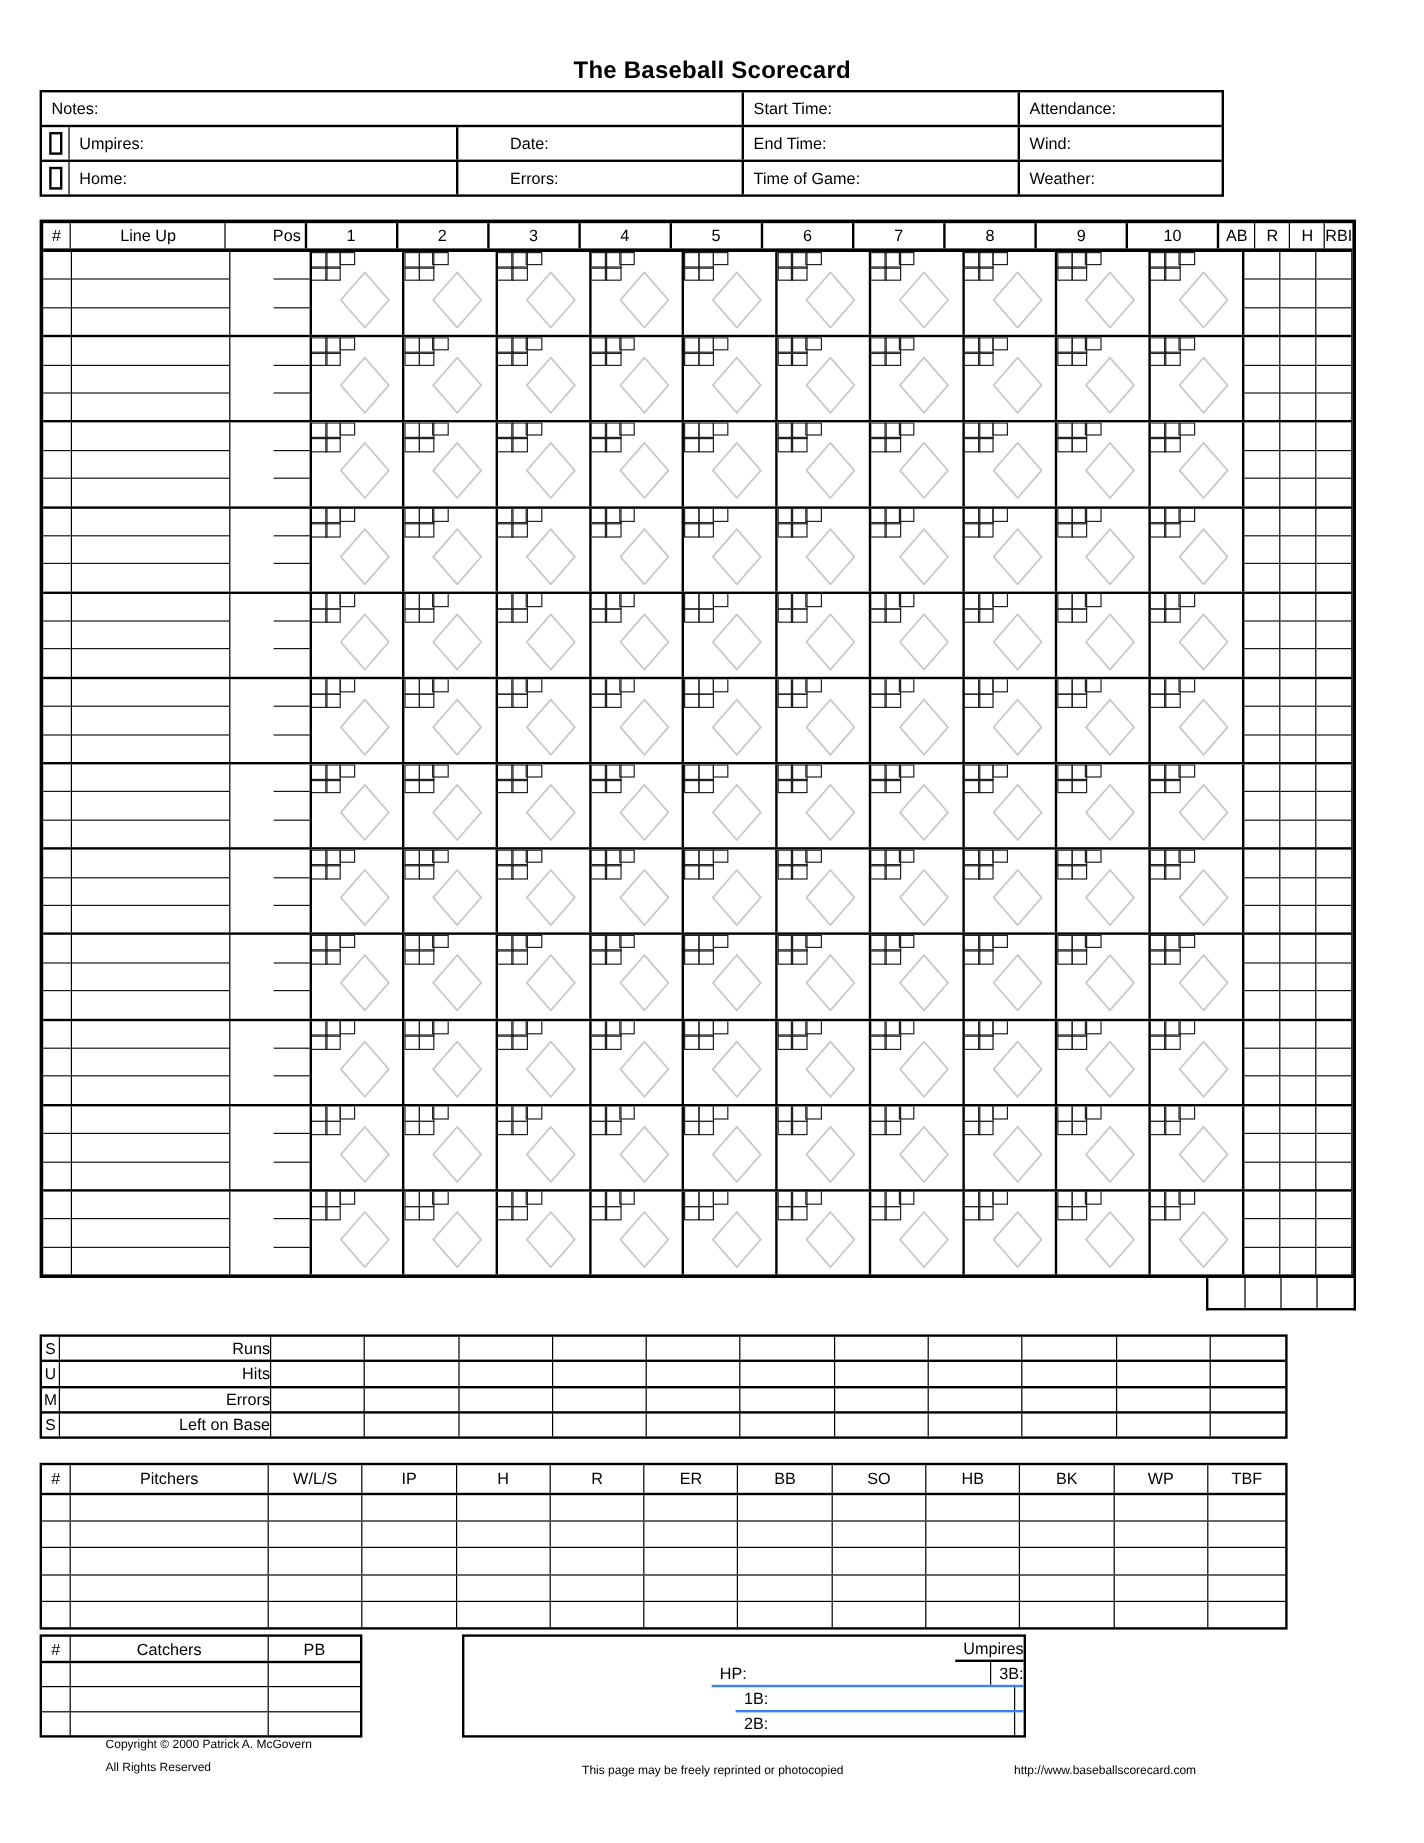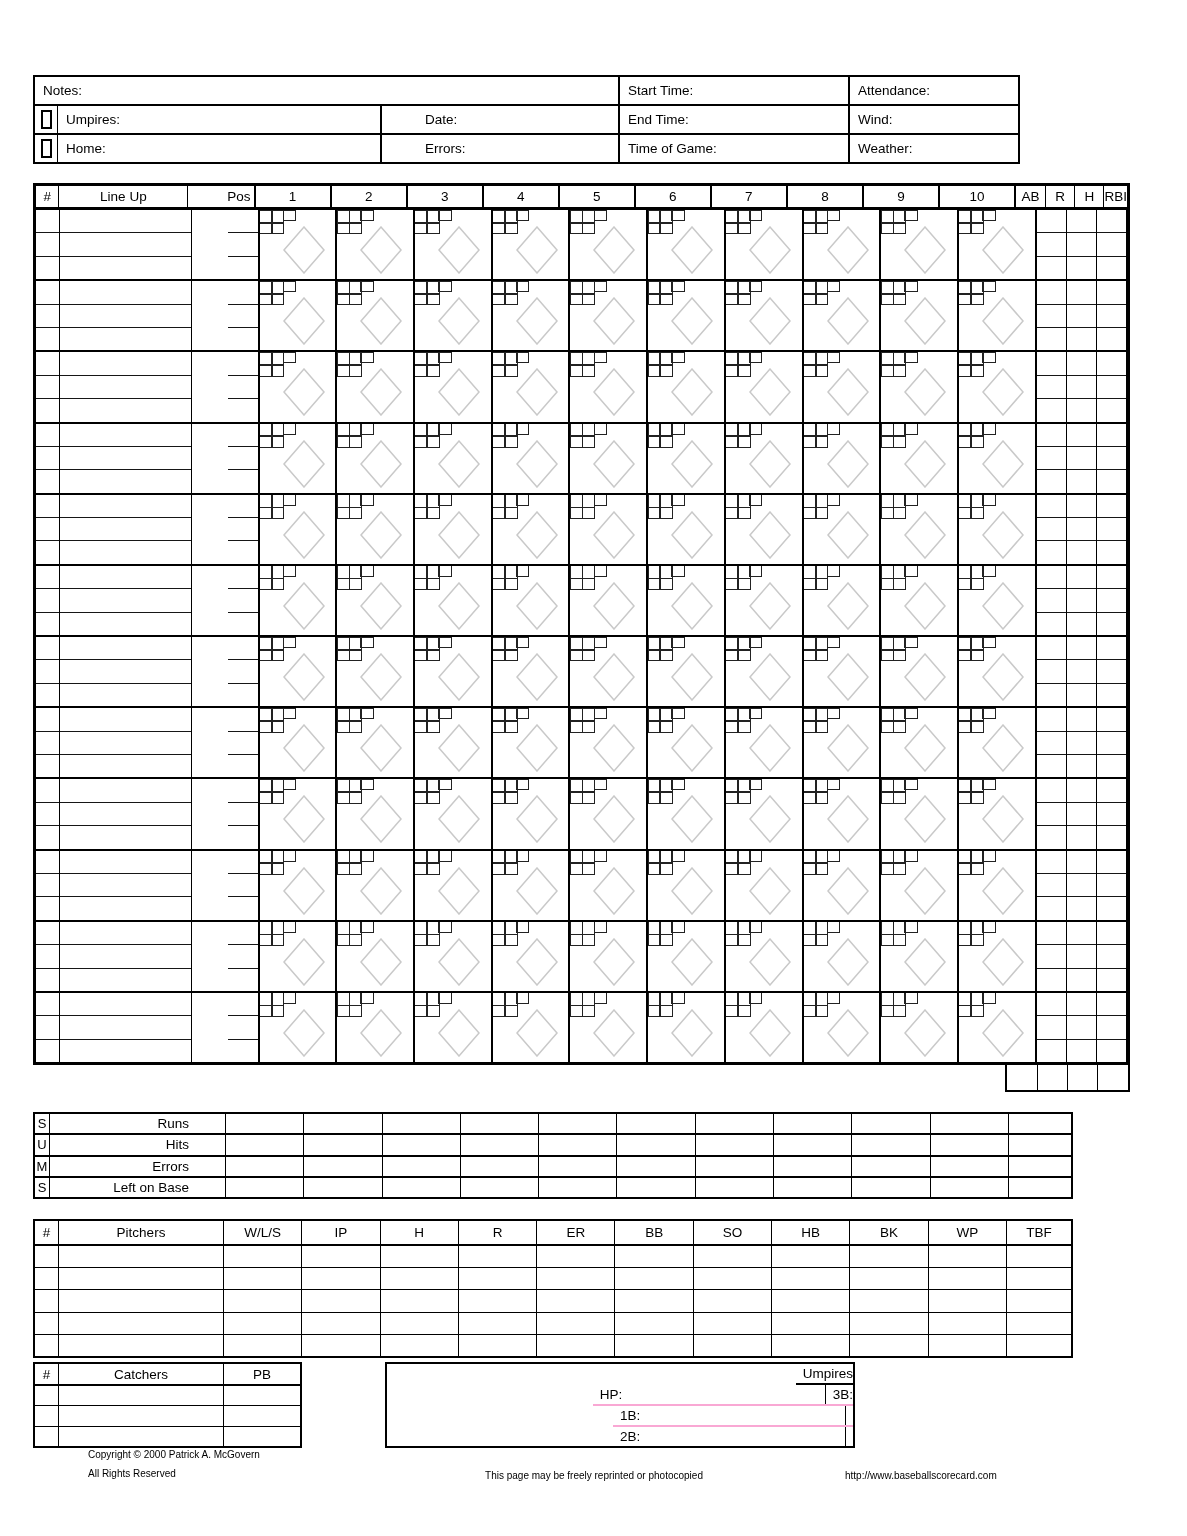--- a/index.html
+++ b/index.html
@@ -48,56 +48,57 @@
 
   
   #totals-row { left:1005px; top:1064px; width:125px; height:28px; border:2.6px solid #000; border-top:none; display:flex; }
   .tcell { height:100%; border-right:1.8px solid #000; }
 
   
   #sums { left:33px; top:1112px; width:1040px; height:87px; border:2.6px solid #000; display:flex; flex-direction:column; font-size:13.5px; }
   .srow { flex:1; display:flex; border-bottom:2px solid #000; }
   .srow:last-child { border-bottom:none; }
   .s-letter { width:15px; border-right:1.5px solid #000; display:flex; align-items:center; justify-content:center; font-size:13px; }
-  .s-label { width:176px; border-right:1.8px solid #000; display:flex; align-items:center; justify-content:flex-end; padding-right:36px; }
+  .s-label { width:176px; border-right:1.8px solid #000; display:flex; align-items:center; justify-content:flex-end; }
   .s-val { width:78.3px; border-right:1.8px solid #000; }
   .s-total { flex:1; border-right:none; }
 
   
   #pitchers { left:33px; top:1219px; width:1040px; height:139px; border:2.6px solid #000; display:flex; flex-direction:column; font-size:13.5px; }
   .phead { height:25px; border-bottom:2.6px solid #000; display:flex; }
   .prow { flex:1; display:flex; border-bottom:1.8px solid #000; }
   .prow:last-child { border-bottom:none; }
   .pcell { border-right:1.8px solid #000; display:flex; align-items:center; justify-content:center; height:100%; }
   .p-num { width:24px; } .p-name { width:165px; } .p-col { width:78.3px; }
   .p-tbf { flex:1; border-right:none; }
   #catchers { left:33px; top:1362px; width:269px; height:86px; border:2.6px solid #000; display:flex; flex-direction:column; font-size:13.5px; }
   .chead { height:22px; border-bottom:2.2px solid #000; display:flex; }
   .c-pb { flex:1; border-right:none; }
 
   
   #umpires { left:385px; top:1362px; width:470px; height:86px; border:2.6px solid #000; display:flex; flex-direction:column; font-size:13.5px;align-items:flex-end; }
   .uhead { height:21px; border-bottom:2.2px solid #000; display:flex; align-items:center; padding-left:7px; }
-  .urow { flex:1; display:flex; border-bottom:2px solid #f9a8d4; }
+  .urow { flex:1; display:flex; border-bottom:2px solid #3b82f6; }
   .urow:last-child { border-bottom:none; }
   .u-left { width:233px; border-right:1.8px solid #000; display:flex; align-items:center; padding-left:7px; }
   .u-right { flex:1; display:flex; align-items:center; padding-left:7px; }
 
   
   .f { position:absolute; font-size:10px; }
   #fc1 { left:88px; top:1449px; }
   #fc2 { left:88px; top:1468px; }
   #fcn { left:294px; top:1470px; width:600px; text-align:center; }
   #furl { left:845px; top:1470px; }
 </style>
 </head>
 <body>
 
 <div class="page">
 
+  <div class="abs" id="title">The Baseball Scorecard</div>
 
   <div class="abs" id="header-table">
     <div class="hrow">
       <div class="hcell w-notes">Notes:</div>
       <div class="hcell w-time">Start Time:</div>
       <div class="hcell w-last no-r">Attendance:</div>
     </div>
     <div class="hrow">
       <div class="cbx-cell">
           <div class="cbx"></div>

